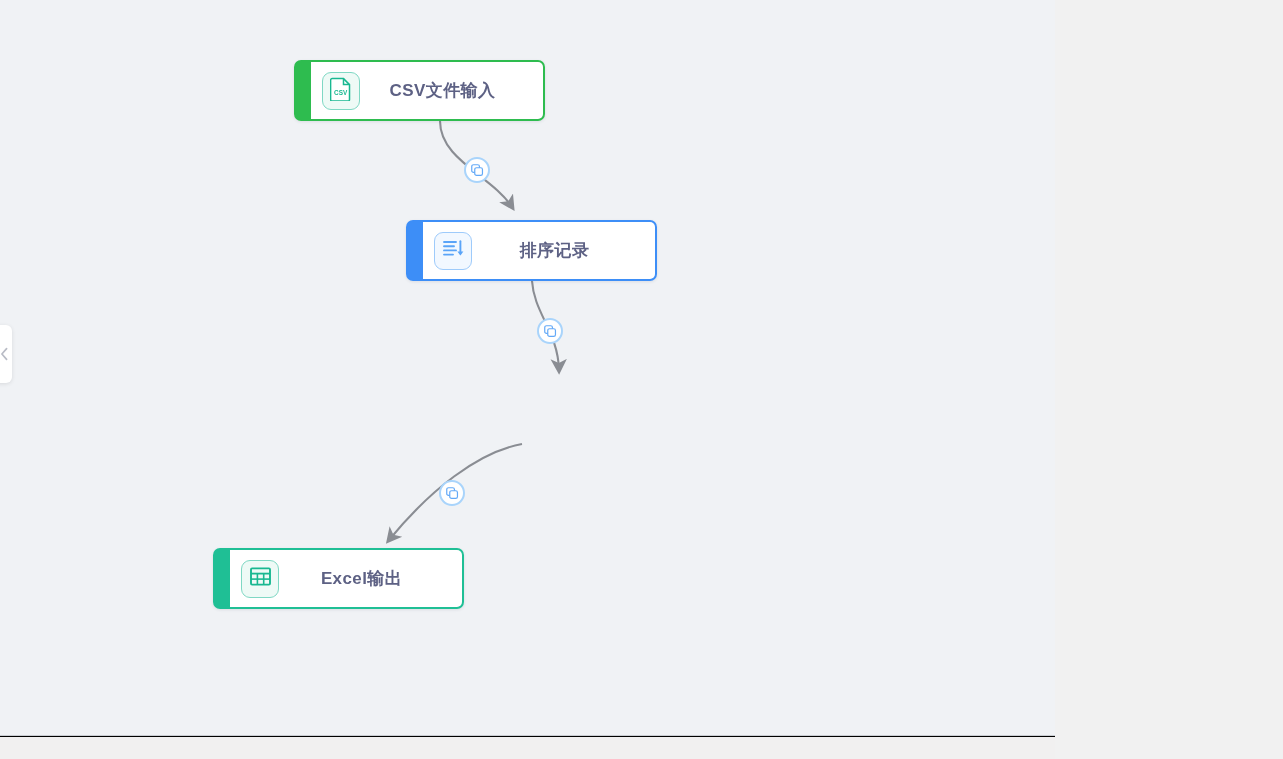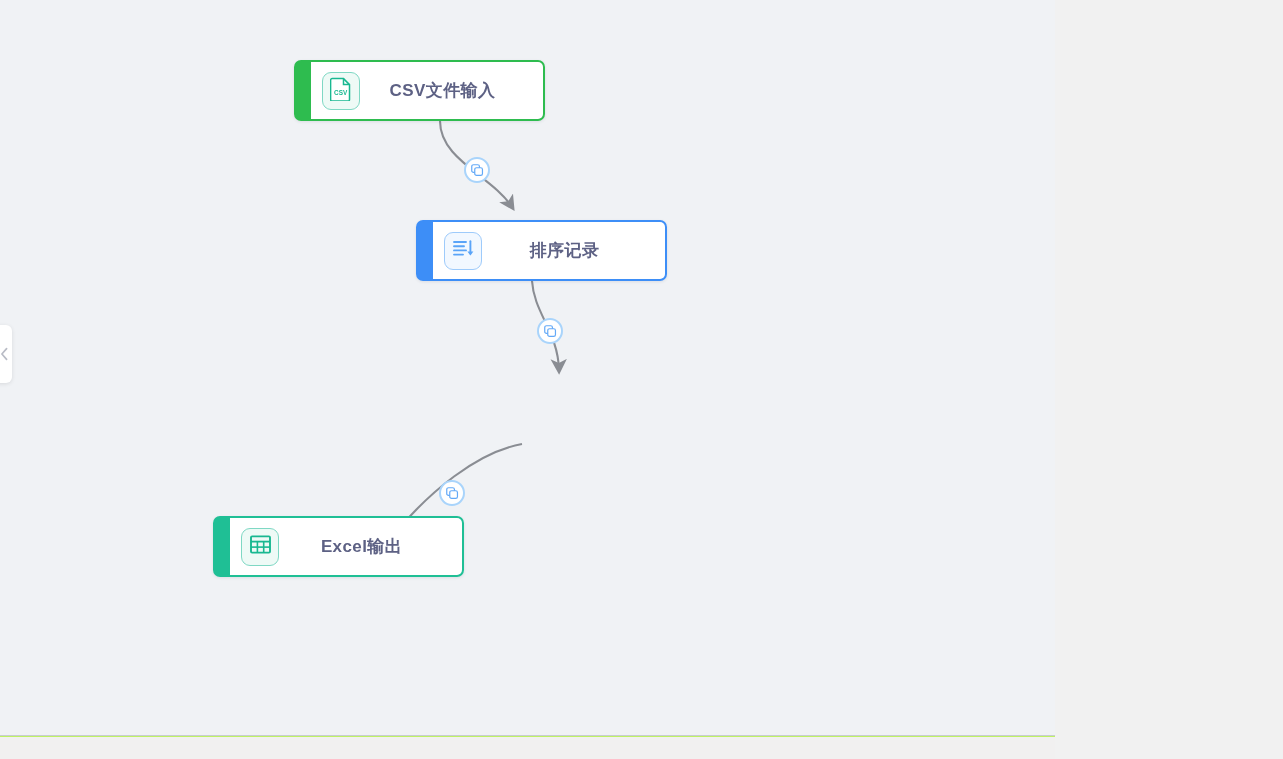--- a/index.html
+++ b/index.html
@@ -6,21 +6,21 @@
     margin: 0;
     padding: 0;
     background: #f1f1f1;
     font-family: "Liberation Sans", "DejaVu Sans", sans-serif;
   }
   #app {
     position: relative;
     width: 1055px;
     height: 759px;
     overflow: hidden;
-    background: #bef264;
+    background: #000000;
   }
   
   #canvas {
     position: absolute;
     left: 0; top: 0;
     width: 1283px;
     height: 736px;
     background: #f0f2f5;
     border-bottom: 1px solid #c9ccd1;
     box-sizing: border-box;
@@ -204,21 +204,21 @@
               <path d="M2.2 1.6 h11.3 l6 6 v14.8 a1.6 1.6 0 0 1 -1.6 1.6 h-15.7 a1.6 1.6 0 0 1 -1.6 -1.6 v-19.2 a1.6 1.6 0 0 1 1.6 -1.6 z" fill="#ffffff" stroke="#19b891" stroke-width="1.5"></path>
               <path d="M13.5 1.6 v6 h6" fill="none" stroke="#19b891" stroke-width="1.5"></path>
               <text x="10.6" y="18.4" font-family="'Liberation Sans', sans-serif" font-size="6.4" font-weight="bold" fill="#19b891" text-anchor="middle">CSV</text>
             </svg>
           </span>
         </div>
         <div class="label">CSV文件输入</div>
       </div>
     </div>
 
-    <div class="node theme-blue" style="left:416px; top:220px; width:251px; height:61px;">
+    <div class="node theme-blue" style="left:406px; top:220px; width:251px; height:61px;">
       <div class="accent"></div>
       <div class="body">
         <div class="icon-box">
           <span>
             <svg width="23" height="21" viewBox="0 0 23 21">
               <g stroke="#5aa4f8" stroke-width="1.9" stroke-linecap="round">
                 <line x1="2" y1="4" x2="14" y2="4"></line>
                 <line x1="2" y1="8.2" x2="12" y2="8.2"></line>
                 <line x1="2" y1="12.4" x2="14" y2="12.4"></line>
                 <line x1="2" y1="16.6" x2="11" y2="16.6"></line>
@@ -226,21 +226,21 @@
               </g>
               <path d="M15.4 13.6 L18.4 17.6 L21.4 13.6 Z" fill="#5aa4f8"></path>
             </svg>
           </span>
         </div>
         <div class="label">排序记录</div>
       </div>
     </div>
 
 
-    <div class="node theme-teal" style="left:213px; top:516px; width:251px; height:61px;">
+    <div class="node theme-teal" style="left:213px; top:548px; width:251px; height:61px;">
       <div class="accent"></div>
       <div class="body">
         <div class="icon-box">
           <span>
             <svg width="23" height="21" viewBox="0 0 23 21">
               <rect x="2" y="2.4" width="19" height="16.2" rx="1.1" fill="none" stroke="#19b891" stroke-width="1.9"></rect>
               <line x1="2" y1="7.6" x2="21" y2="7.6" stroke="#19b891" stroke-width="1.8"></line>
               <line x1="2" y1="13.1" x2="21" y2="13.1" stroke="#19b891" stroke-width="1.6"></line>
               <line x1="8.4" y1="7.6" x2="8.4" y2="18.6" stroke="#19b891" stroke-width="1.6"></line>
               <line x1="14.7" y1="7.6" x2="14.7" y2="18.6" stroke="#19b891" stroke-width="1.6"></line>

